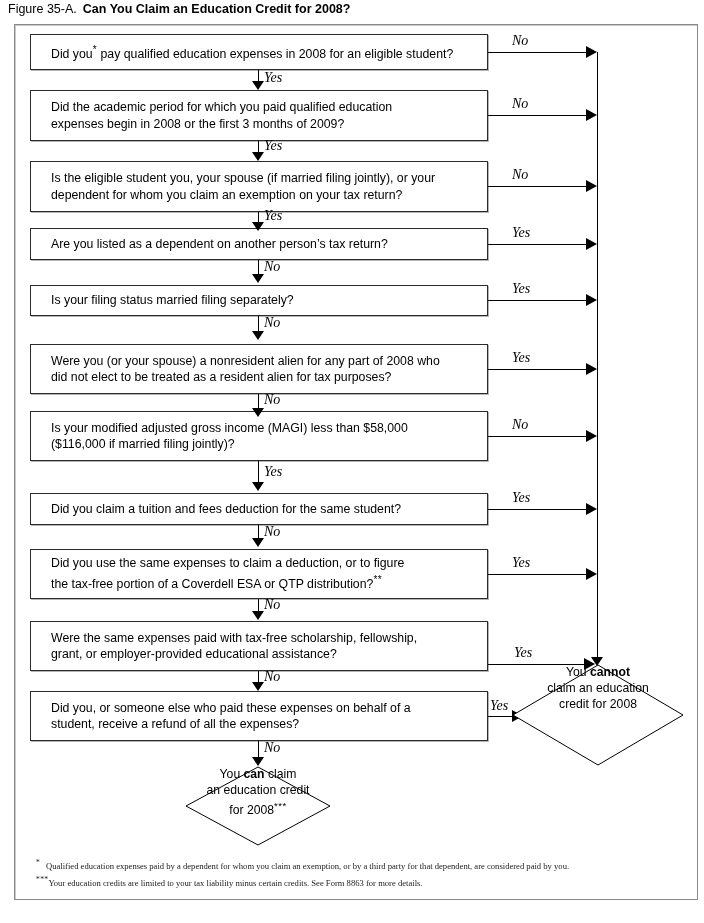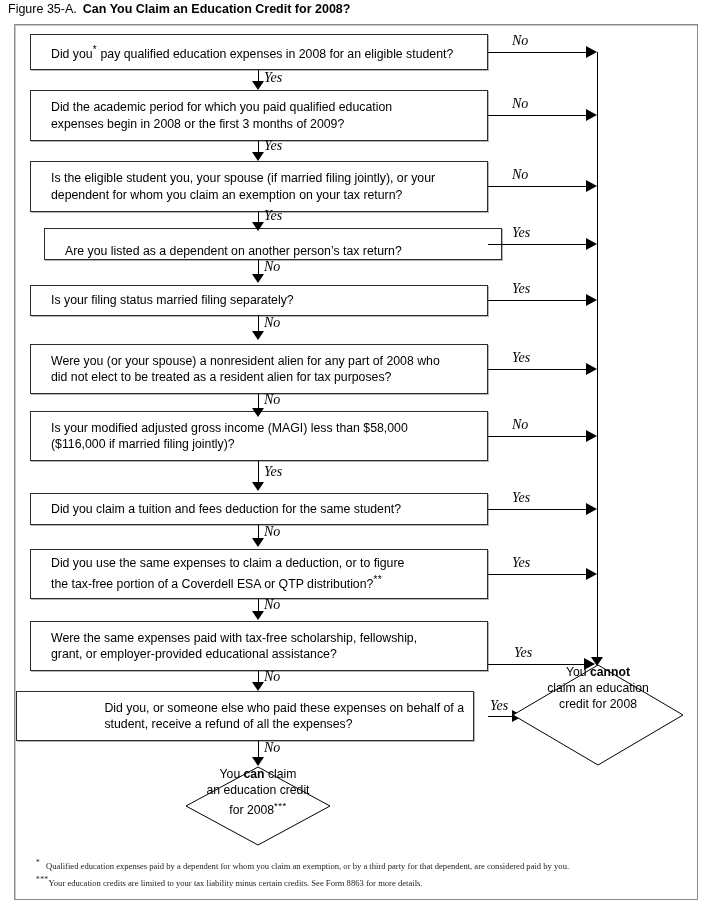--- a/index.html
+++ b/index.html
@@ -130,21 +130,21 @@
   </div>
 
   <div class="qbox" style="left:30px;top:90px;width:458px;height:51px;">
     <div class="qtext">Did the academic period for which you paid qualified education<br>expenses begin in 2008 or the first 3 months of 2009?</div>
   </div>
 
   <div class="qbox" style="left:30px;top:161px;width:458px;height:51px;">
     <div class="qtext">Is the eligible student you, your spouse (if married filing jointly), or your<br>dependent for whom you claim an exemption on your tax return?</div>
   </div>
 
-  <div class="qbox" style="left:44px;top:228px;width:458px;height:32px;align-items:flex-end;">
+  <div class="qbox" style="left:30px;top:228px;width:458px;height:32px;">
     <div class="qtext">Are you listed as a dependent on another person’s tax return?</div>
   </div>
 
   <div class="qbox" style="left:30px;top:285px;width:458px;height:31px;">
     <div class="qtext">Is your filing status married filing separately?</div>
   </div>
 
   <div class="qbox" style="left:30px;top:344px;width:458px;height:50px;">
     <div class="qtext">Were you (or your spouse) a nonresident alien for any part of 2008 who<br>did not elect to be treated as a resident alien for tax purposes?</div>
   </div>
@@ -158,21 +158,21 @@
   </div>
 
   <div class="qbox" style="left:30px;top:493px;width:458px;height:32px;">
     <div class="qtext">Did you claim a tuition and fees deduction for the same student?</div>
   </div>
 
   <div class="qbox" style="left:30px;top:621px;width:458px;height:50px;">
     <div class="qtext">Were the same expenses paid with tax-free scholarship, fellowship,<br>grant, or employer-provided educational assistance?</div>
   </div>
 
-  <div class="qbox" style="left:16px;top:691px;width:458px;height:50px;justify-content:flex-end;">
+  <div class="qbox" style="left:30px;top:691px;width:458px;height:50px;">
     <div class="qtext">Did you, or someone else who paid these expenses on behalf of a<br>student, receive a refund of all the expenses?</div>
   </div>
 
   <div class="vline" style="left:597px;top:52px;height:612px;"></div>
   <div class="arrow-down" style="left:591px;top:657px;"></div>
 
   <div class="vline" style="left:258px;top:70px;height:12px;"></div>
   <div class="arrow-down" style="left:252px;top:81px;"></div>
   <div class="elabel" style="left:264px;top:70px;">Yes</div>
   <div class="hline" style="left:488px;top:52px;width:100px;"></div>

